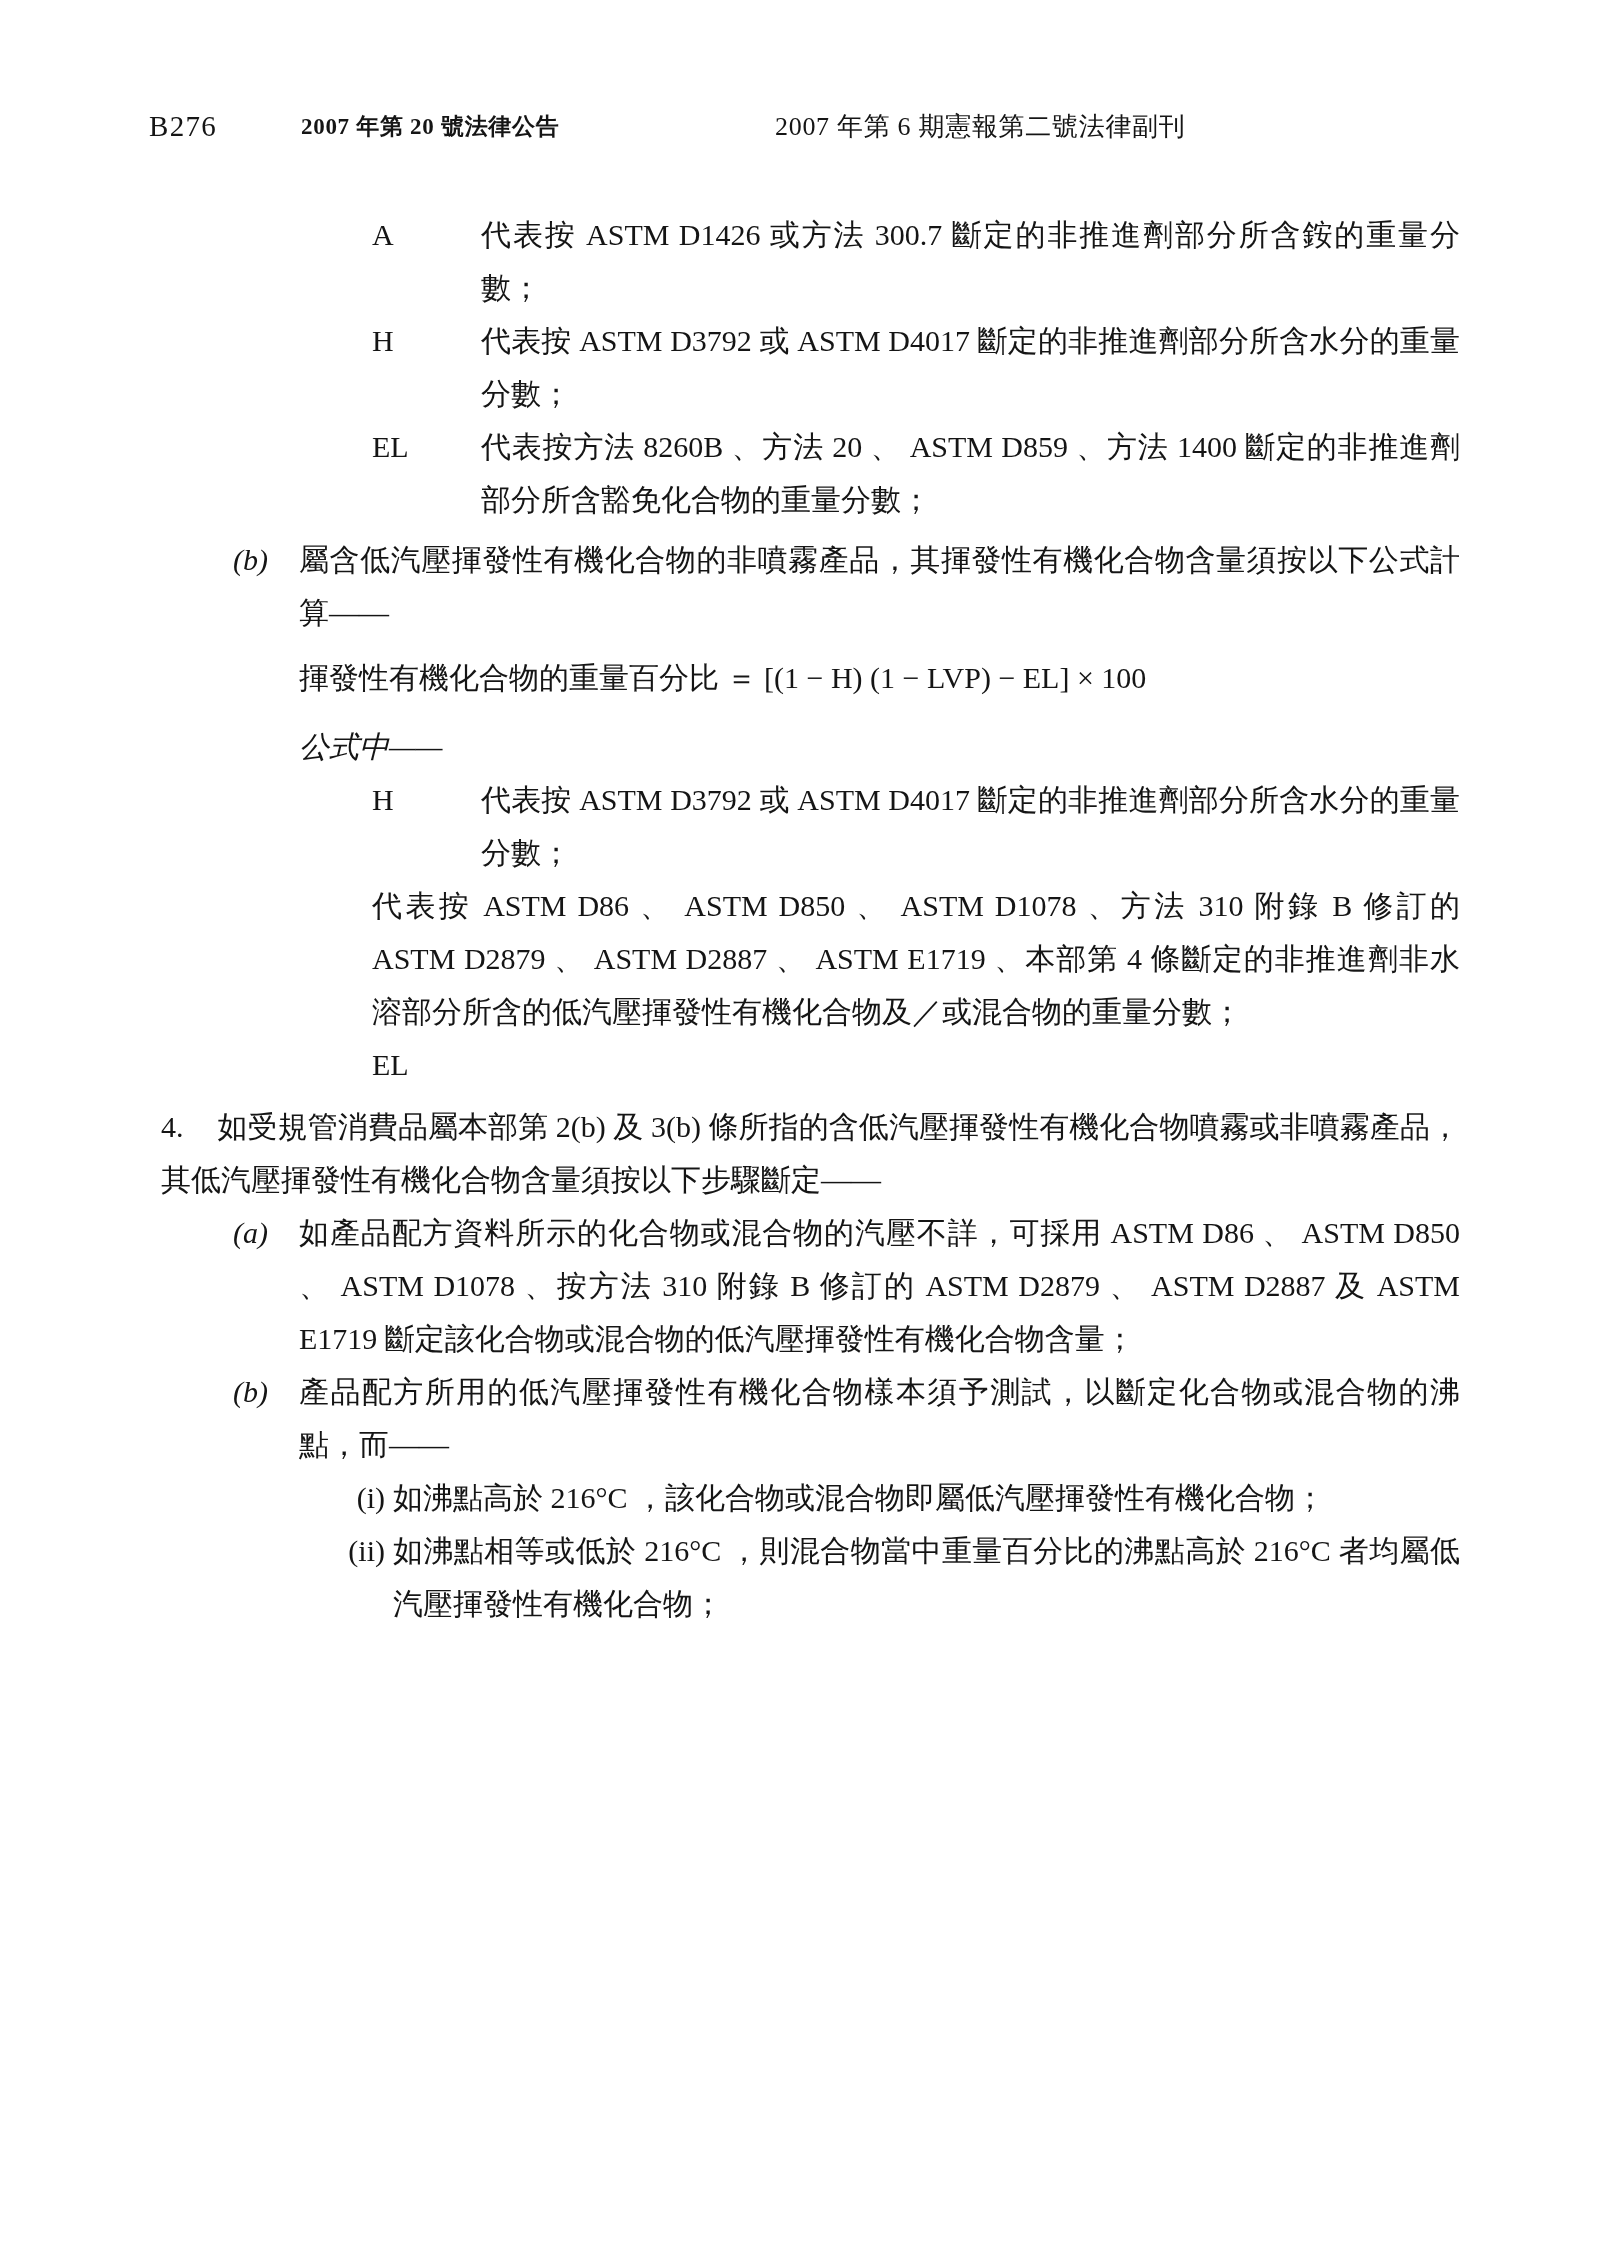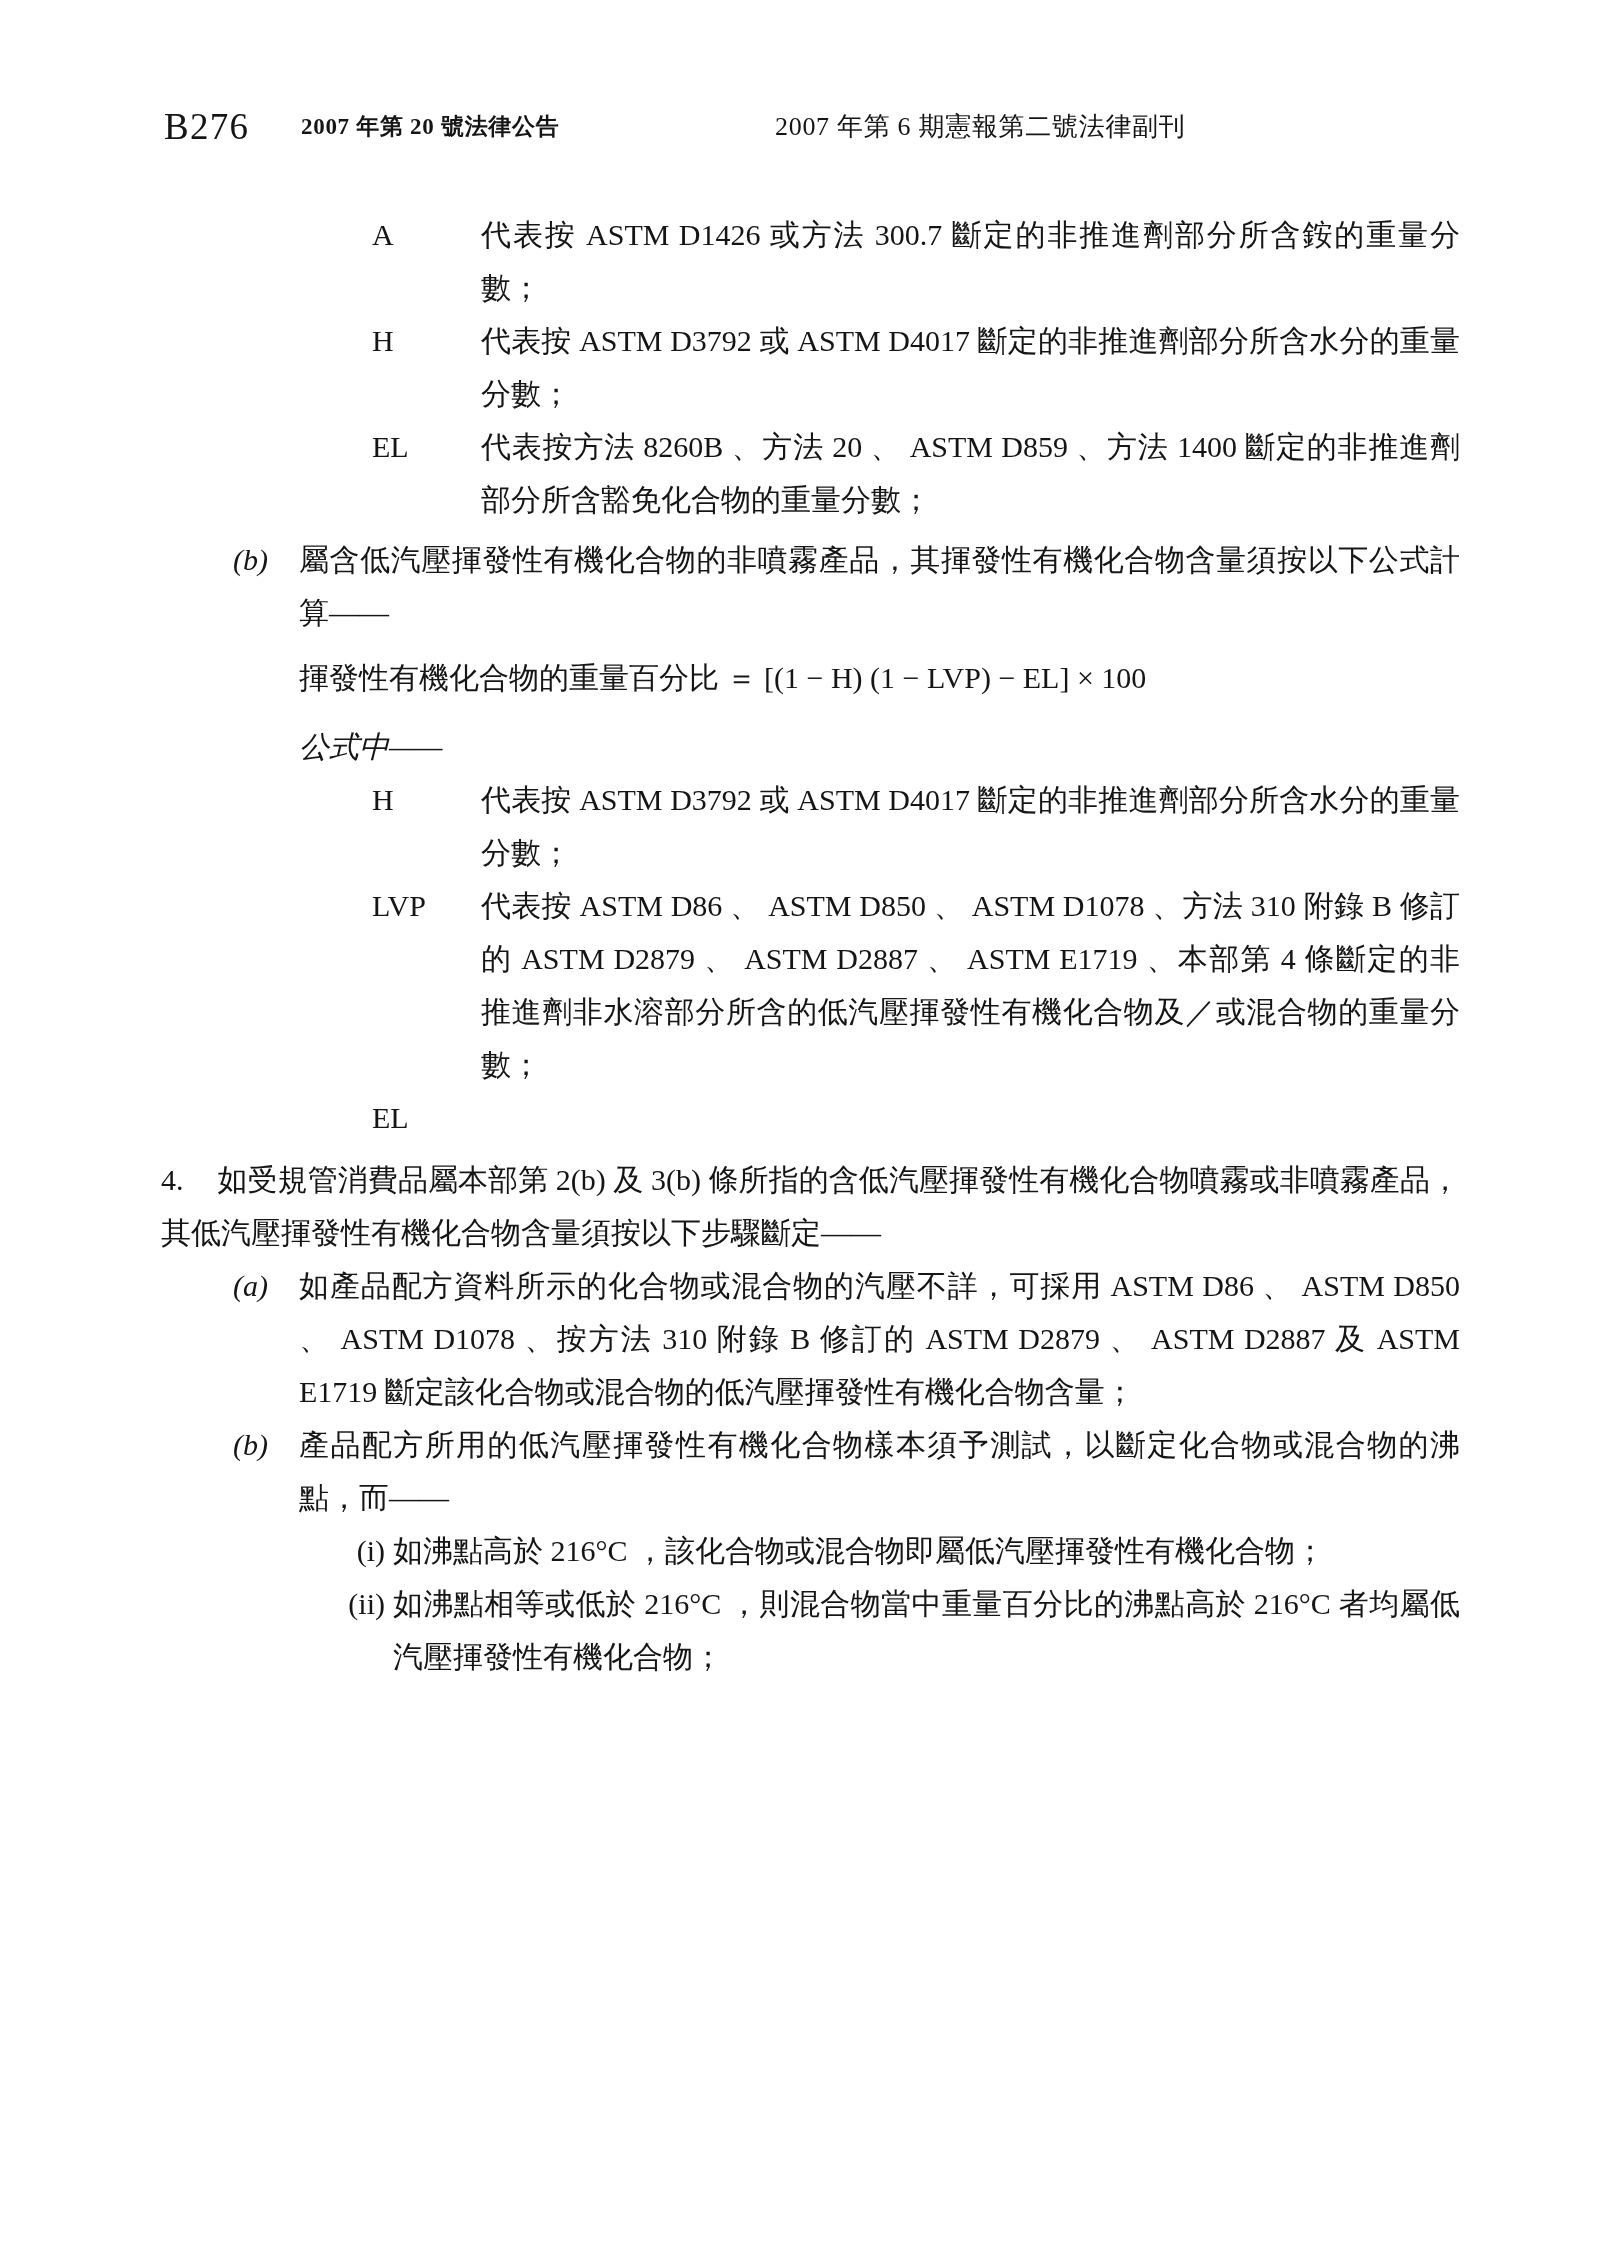--- a/index.html
+++ b/index.html
@@ -9,21 +9,21 @@
     height: 2261px;
     margin: 0 auto;
     background: #ffffff;
     color: #151515;
     font-family: "Liberation Serif", "DejaVu Serif", serif;
     font-size: 30px;
     line-height: 53px;
     overflow: hidden;
   }
   
-  .hdr-pagenum  { position: absolute; top: 100px; left: 164px;  font-size: 37px; letter-spacing: 1.3px; }
+  .hdr-pagenum  { position: absolute; top: 100px; left: 149px;  font-size: 29px; letter-spacing: 1.3px; }
   .hdr-notice   { position: absolute; top: 100px; left: 301px;  font-size: 23px; font-weight: 700; letter-spacing: 0.7px; }
   .hdr-gazette  { position: absolute; top: 100px; left: 775px; font-size: 26px; letter-spacing: 0.7px; }
 
   
   .content { padding: 208px 162px 0 161px; }
 
   
   .def-item { display: flex; margin-left: 211px; }
   .def-term { width: 109px; flex: none; }
   .def-text { flex: 1; text-align: justify; text-justify: inter-ideograph; }
@@ -81,21 +81,20 @@
     <p class="formula">揮發性有機化合物的重量百分比 ＝ [(1 − H) (1 − LVP) − EL] × 100</p>
 
     <p class="formula-intro">公式中——</p>
 
     <div class="def-list">
       <div class="def-item">
         <span class="def-term">H</span>
         <div class="def-text">代表按 ASTM D3792 或 ASTM D4017 斷定的非推進劑部分所含水分的重量分數；</div>
       </div>
       <div class="def-item">
-        <span class="def-term">LVP</span>
         <div class="def-text">代表按 ASTM D86 、 ASTM D850 、 ASTM D1078 、方法 310 附錄 B 修訂的 ASTM D2879 、 ASTM D2887 、 ASTM E1719 、本部第 4 條斷定的非推進劑非水溶部分所含的低汽壓揮發性有機化合物及／或混合物的重量分數；</div>
       </div>
       <div class="def-item">
         <span class="def-term">EL</span>
       </div>
     </div>
 
     <p class="section-para"><span class="section-num">4.</span><span>如受規管消費品屬本部第 2(b) 及 3(b) 條所指的含低汽壓揮發性有機化合物噴霧或非噴霧產品，其低汽壓揮發性有機化合物含量須按以下步驟斷定——</span></p>
 
     <div class="clause">

